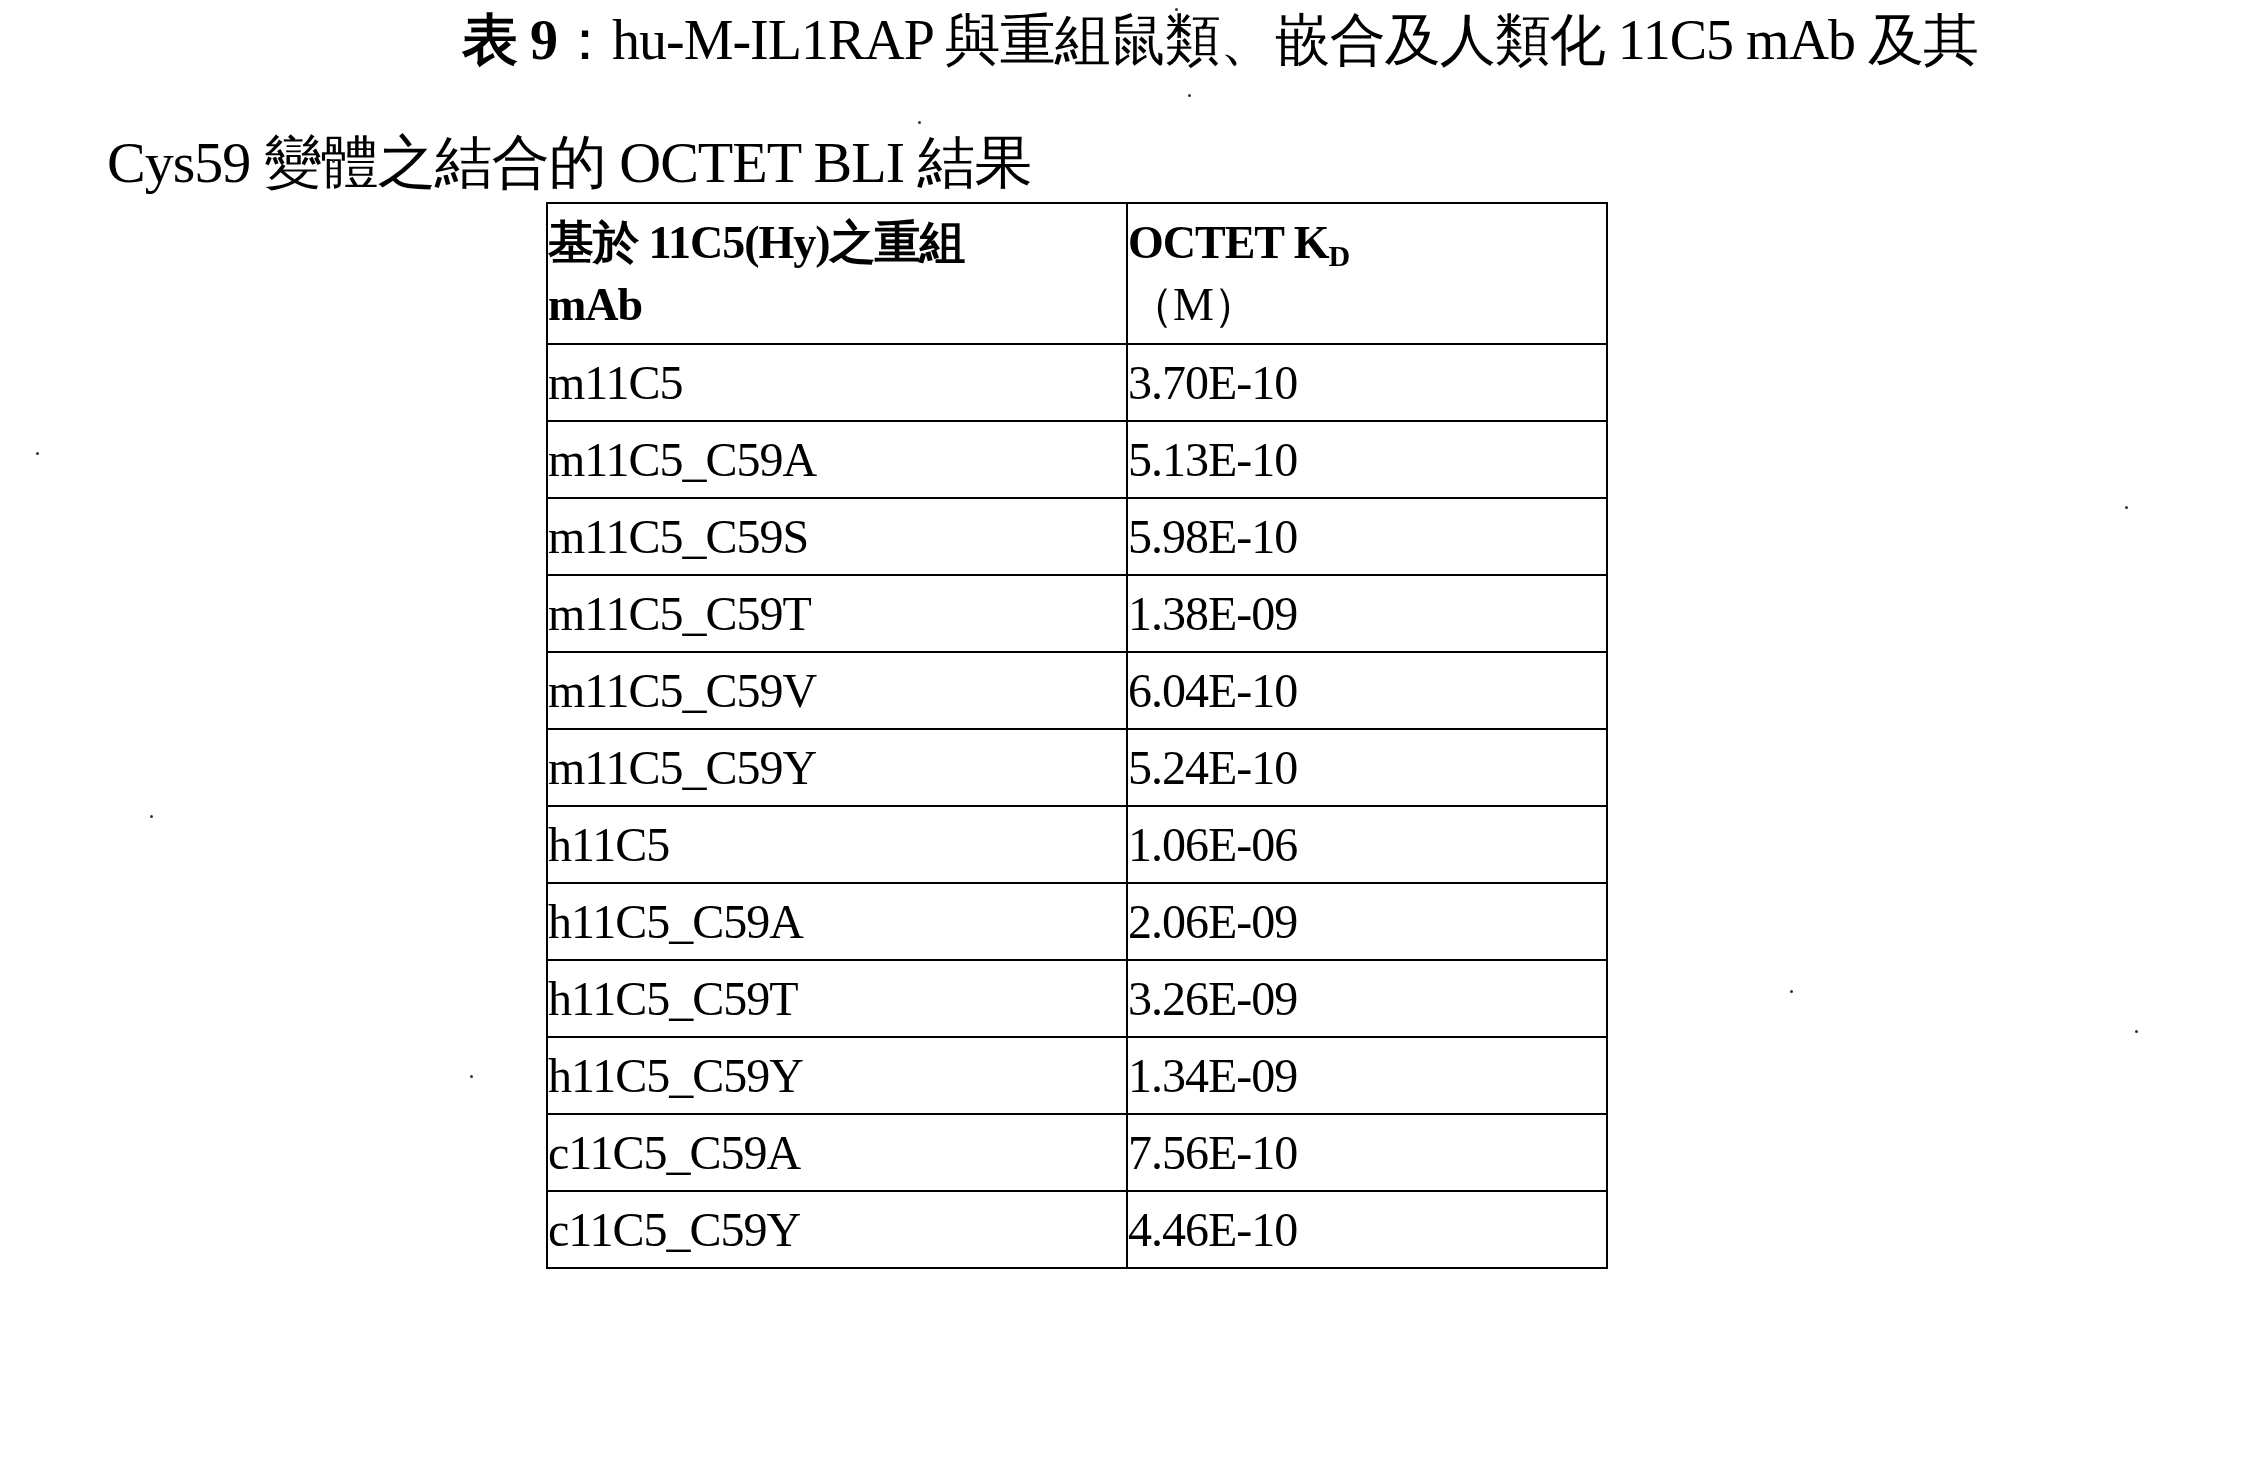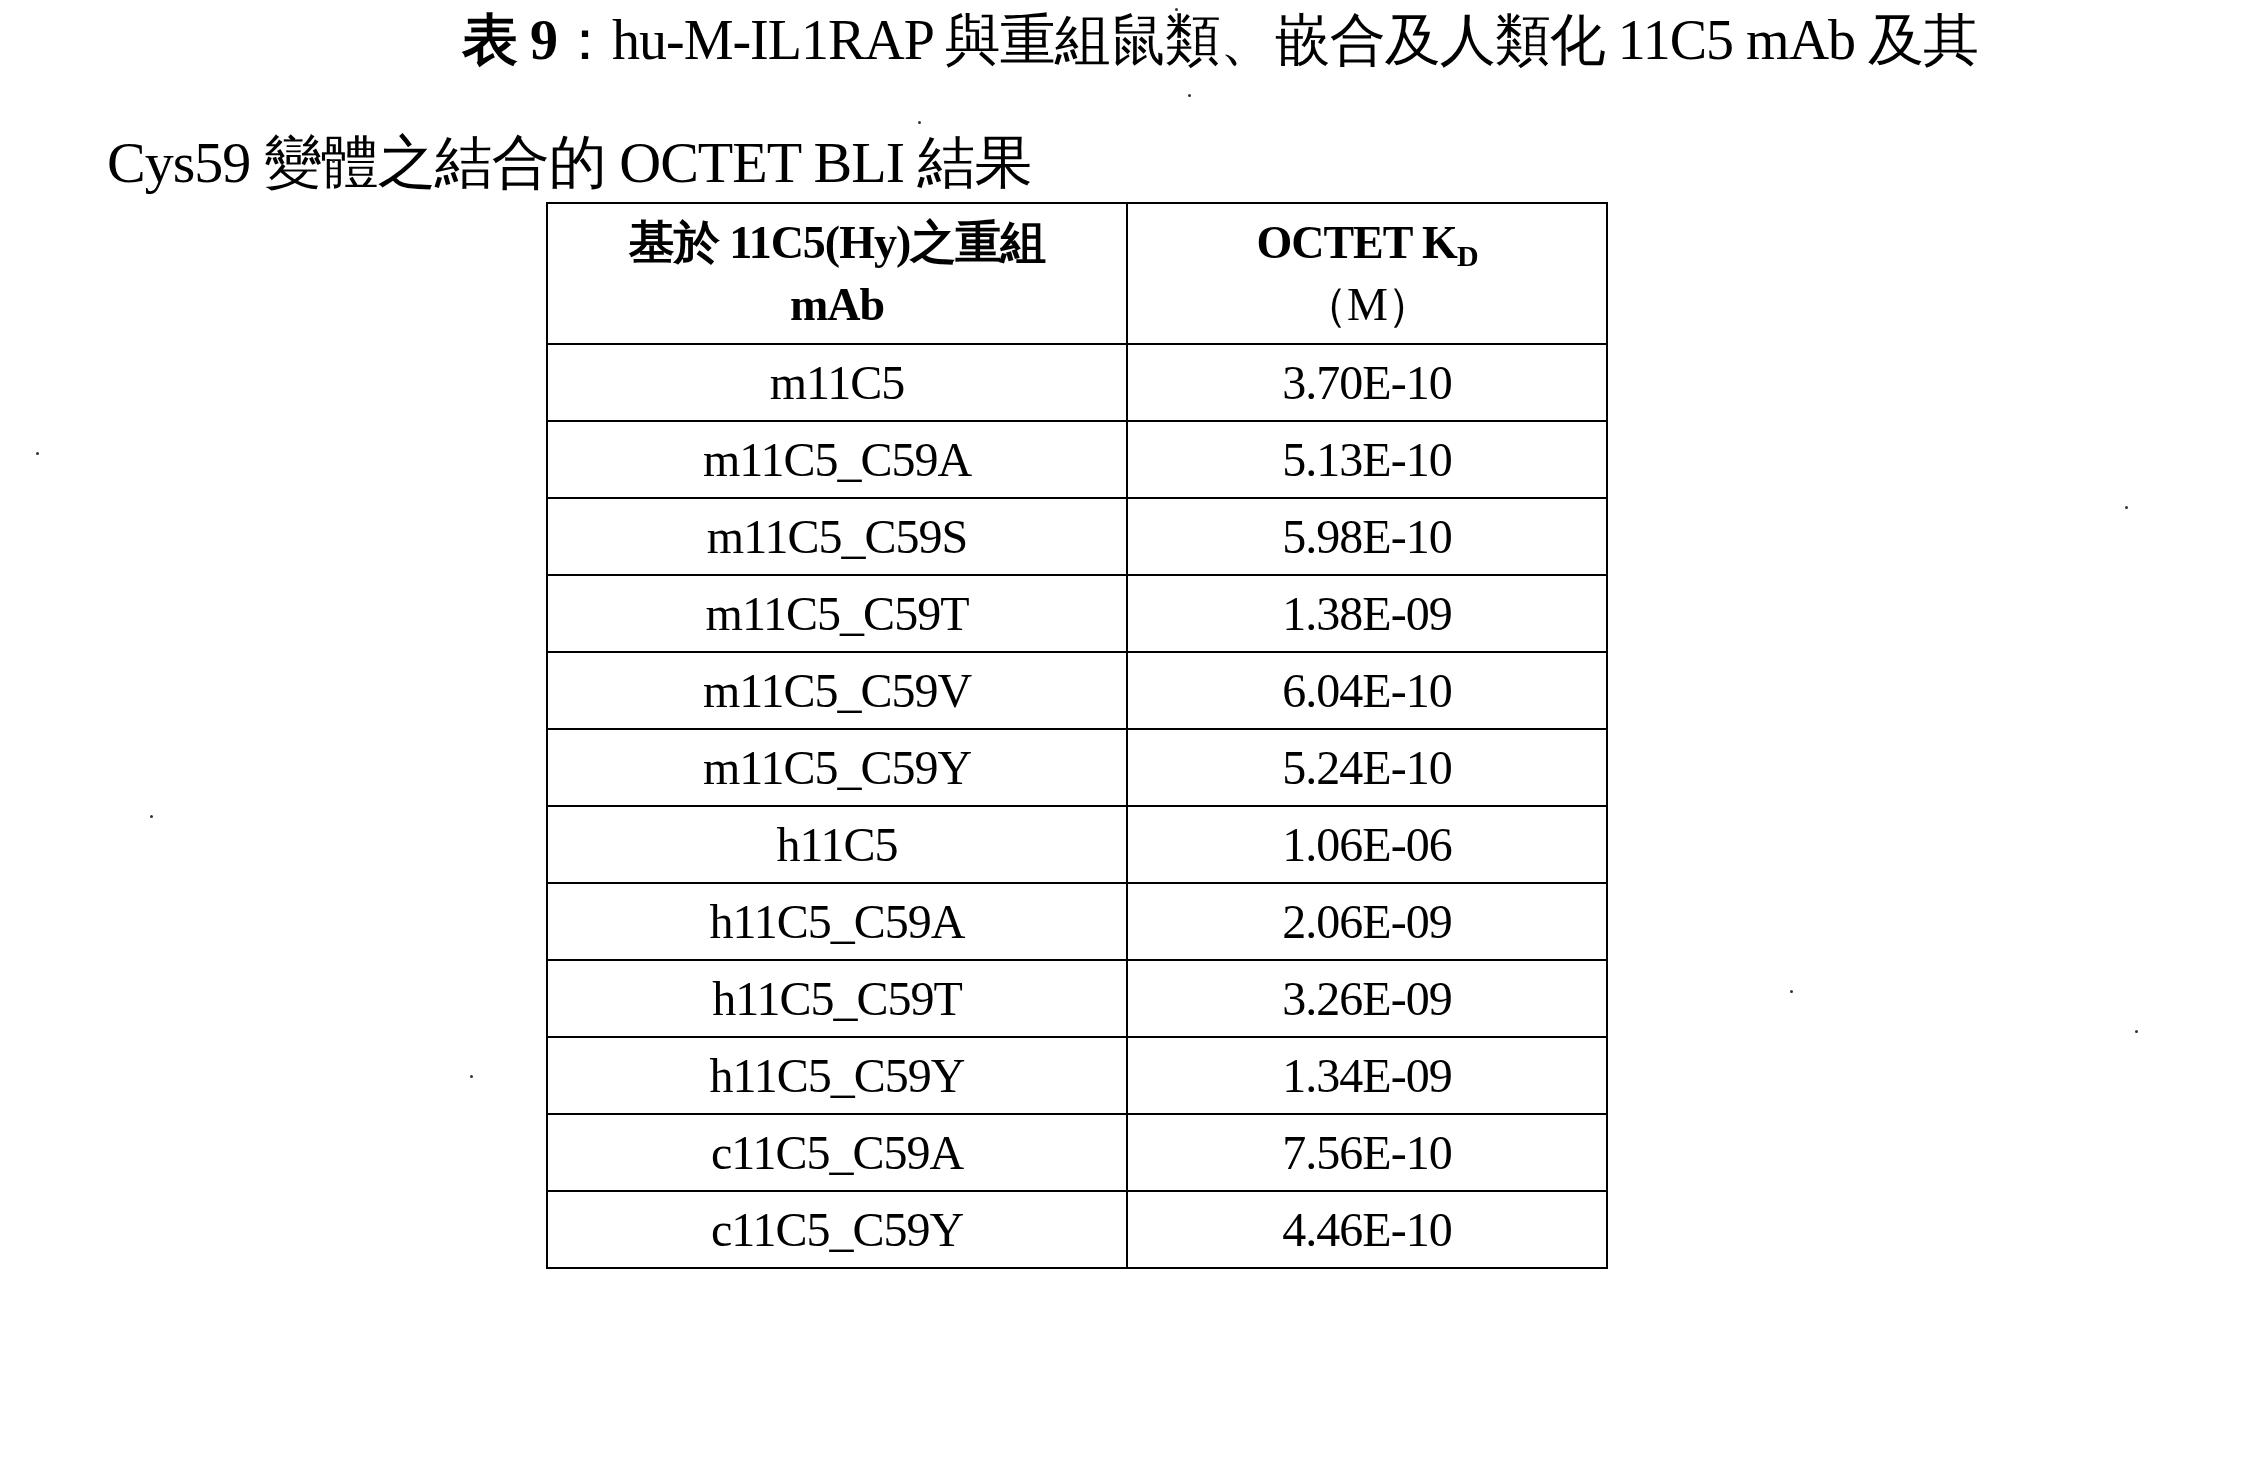--- a/index.html
+++ b/index.html
@@ -42,21 +42,21 @@
       position: absolute;
       left: 546px;
       top: 202px;
       width: 1060px;
       border-collapse: collapse;
       table-layout: fixed;
     }
     table.kd-table th,
     table.kd-table td {
       border: 2px solid #000000;
-      text-align: center;
+      text-align: left;
       vertical-align: middle;
       padding: 0;
     }
     table.kd-table col.c1 { width: 580px; }
     table.kd-table col.c2 { width: 480px; }
     table.kd-table th {
       height: 139px;
       font-weight: bold;
       font-size: 46px;
       line-height: 62px;

